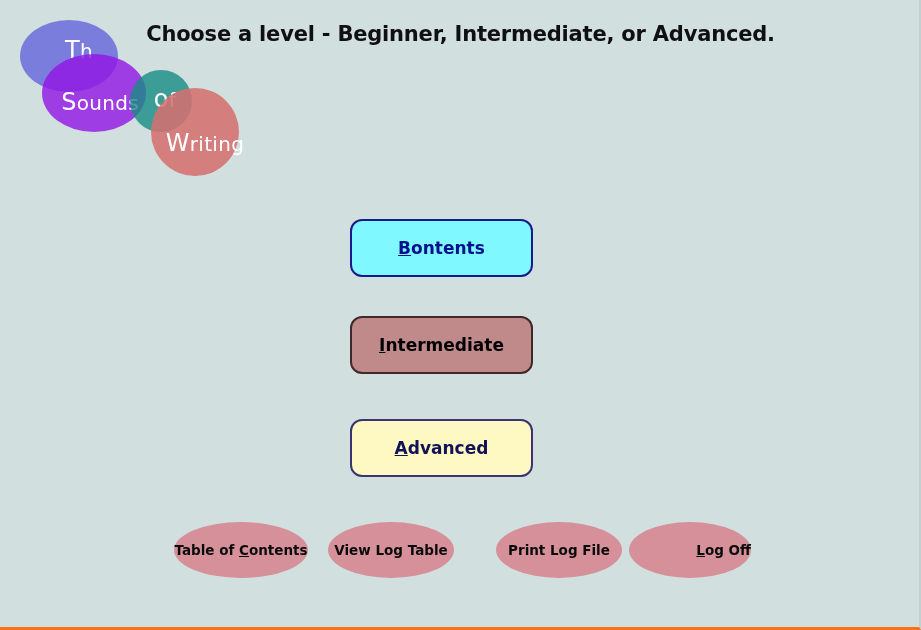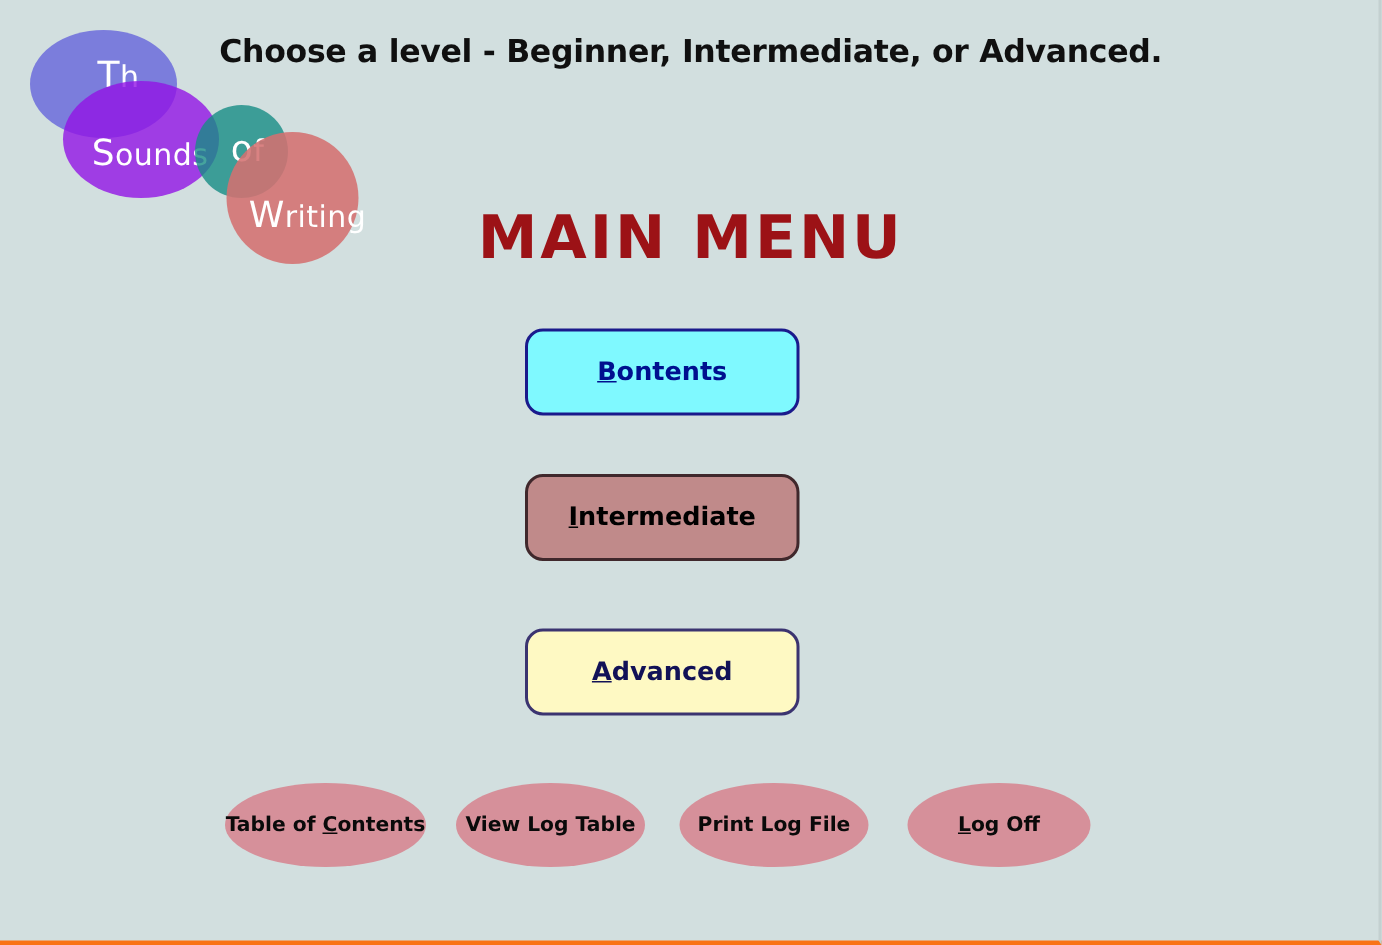--- a/index.html
+++ b/index.html
@@ -150,26 +150,27 @@
     background: #d6909a;
     display: flex;
     align-items: center;
     justify-content: center;
     font-family: "DejaVu Sans", sans-serif;
     font-size: 13.5px;
     font-weight: bold;
     color: #0a0a0a;
     cursor: pointer;
     box-sizing: border-box;
+    margin-left: 24px;
   }
   .oval-btn .accel { text-decoration: underline; }
   #oval-toc   { left: 150px; width: 134px; }
   #oval-view  { left: 304px; width: 126px; }
-  #oval-print { left: 453px; width: 126px; }
-  #oval-logoff{ left: 605px; width: 122px; }
+  #oval-print { left: 472px; width: 126px; }
+  #oval-logoff{ left: 605px; width: 122px; justify-content: flex-end; }
 </style>
 </head>
 <body>
 
 <div id="app">
 
   <div id="logo">
     <div class="bubble" id="bubble-th">
       <span><span class="cap">T</span><span>h</span></span>
     </div>
@@ -179,21 +180,20 @@
     <div class="bubble" id="bubble-of">
       <span><span class="cap">o</span><span>f</span></span>
     </div>
     <div class="bubble" id="bubble-writing">
       <span><span class="cap">W</span><span>riting</span></span>
     </div>
   </div>
 
   <div id="prompt">Choose a level - Beginner, Intermediate, or Advanced.</div>
 
-  <div id="main-title">MAIN MENU</div>
 
   <div class="level-btn" id="btn-beginner">
     <span><span class="accel">B</span><span>ontents</span></span>
   </div>
 
   <div class="level-btn" id="btn-intermediate">
     <span><span class="accel">I</span><span>ntermediate</span></span>
   </div>
 
   <div class="level-btn" id="btn-advanced">

